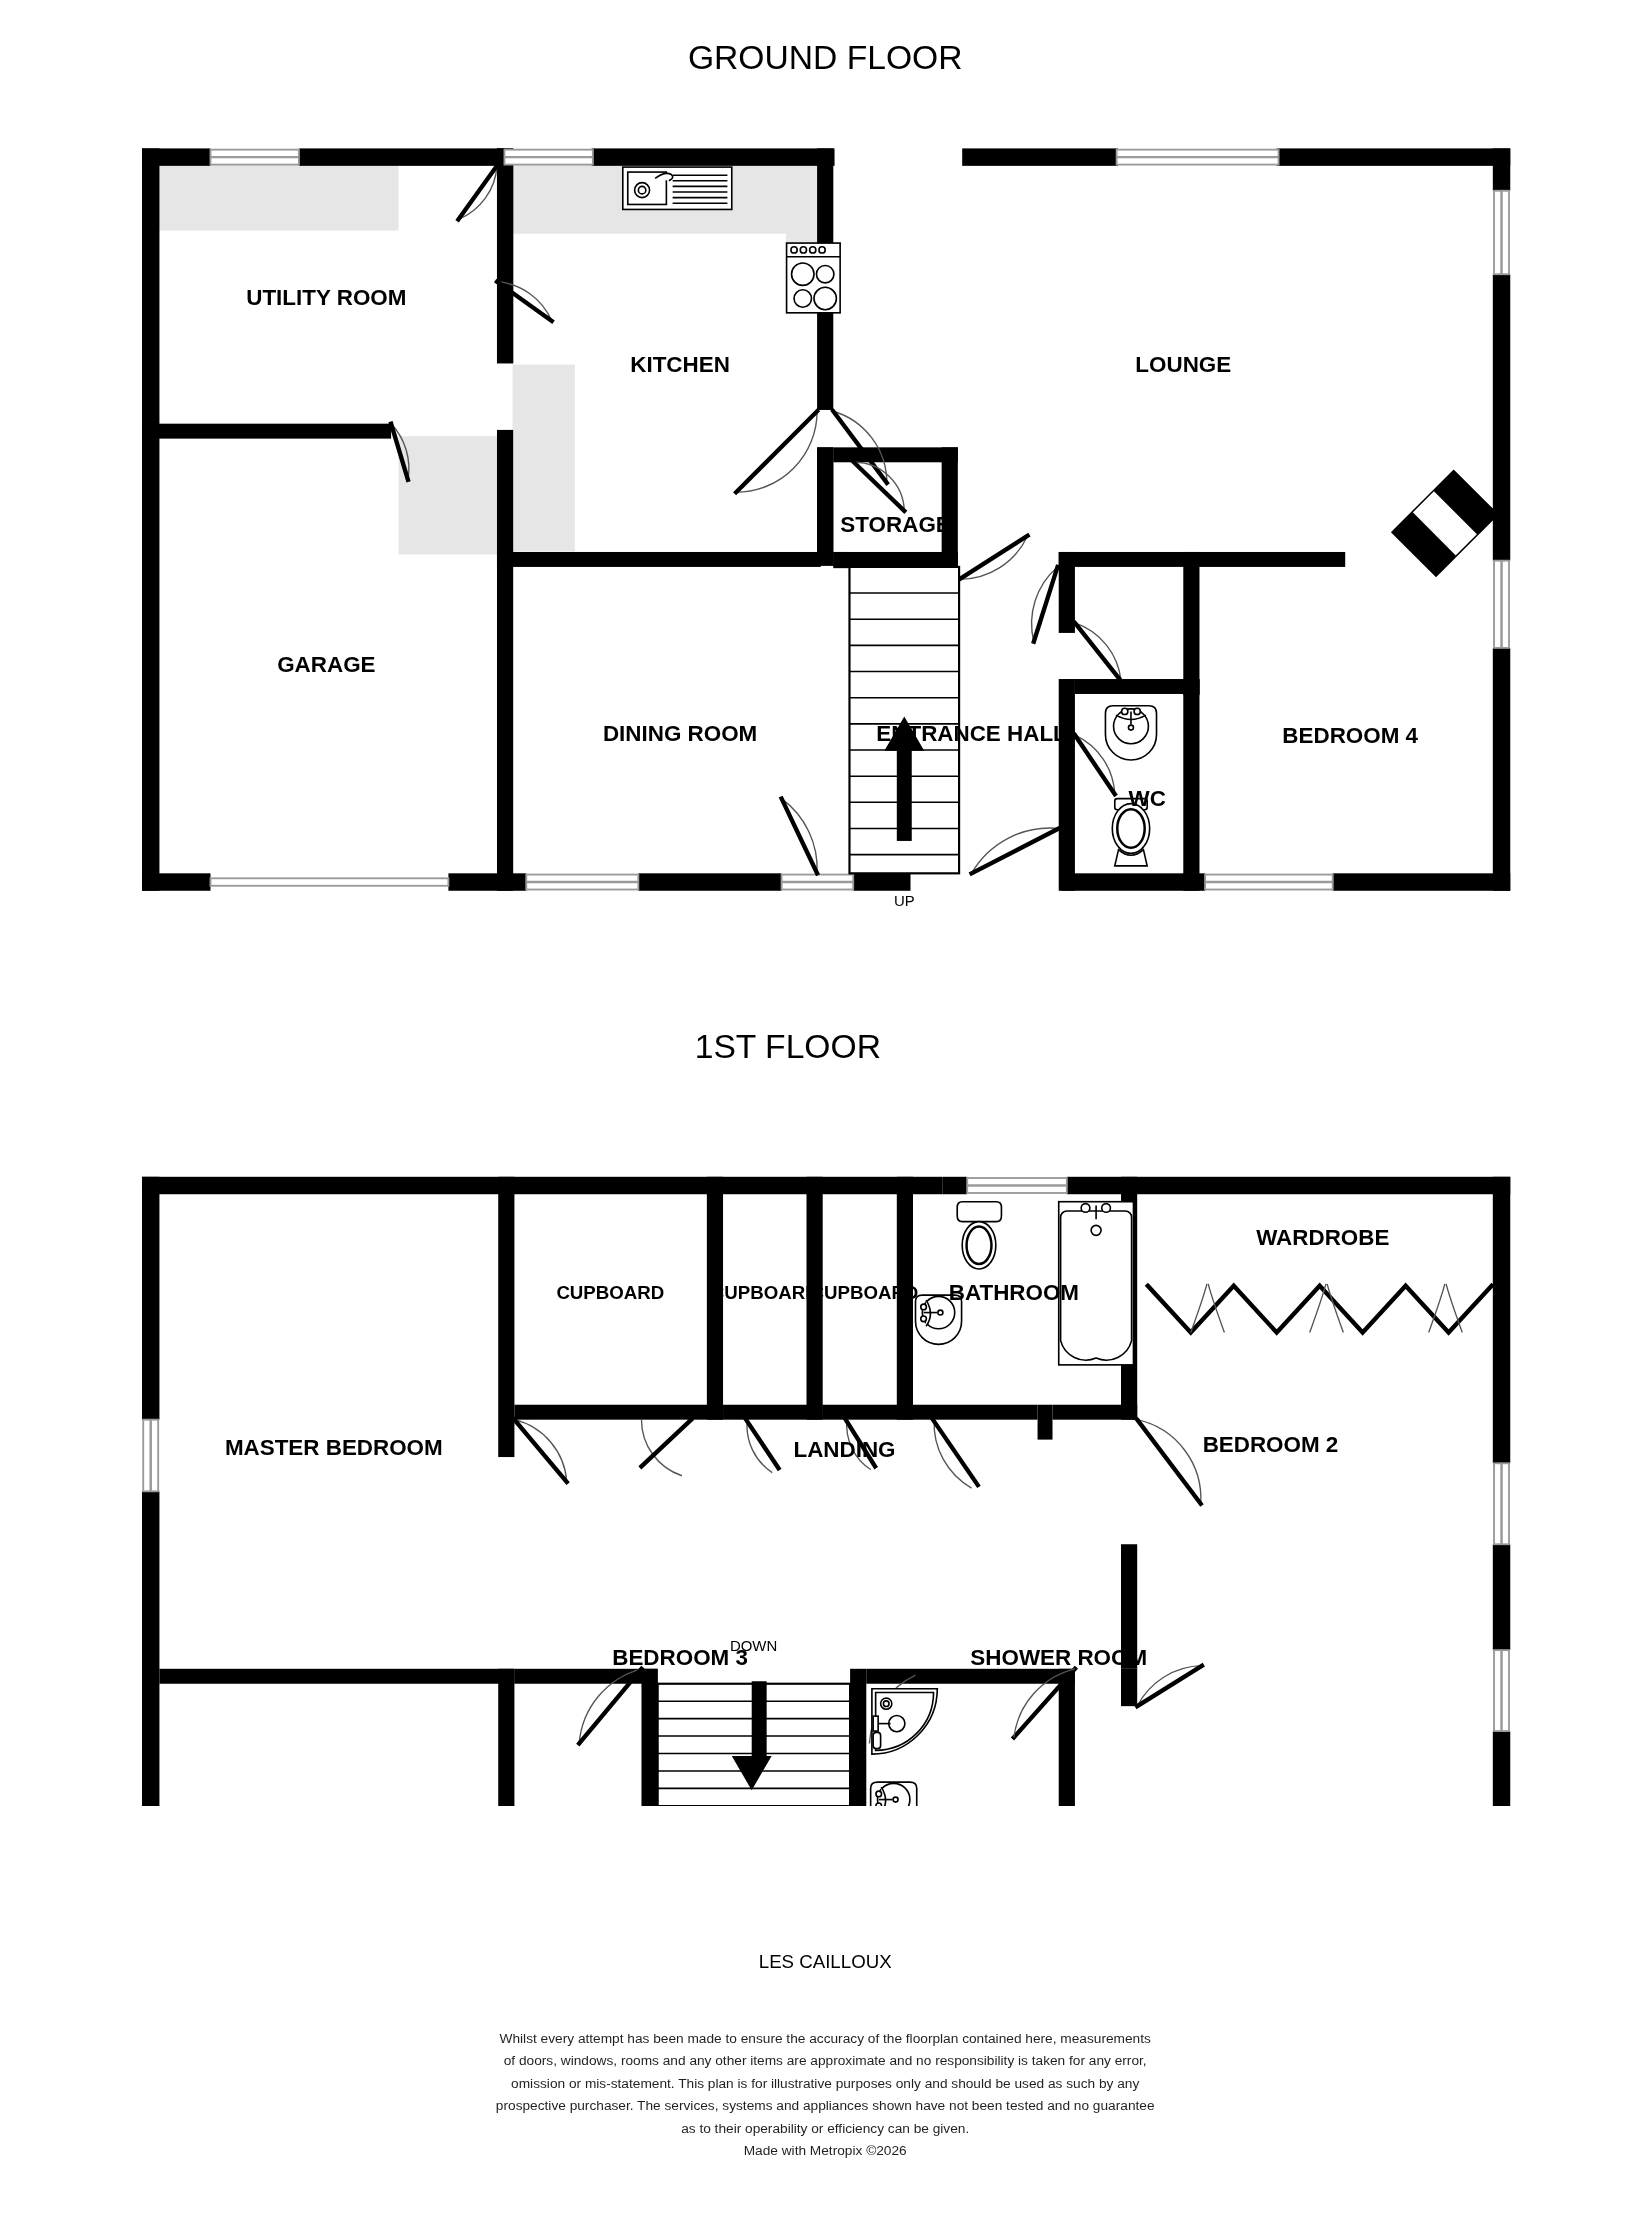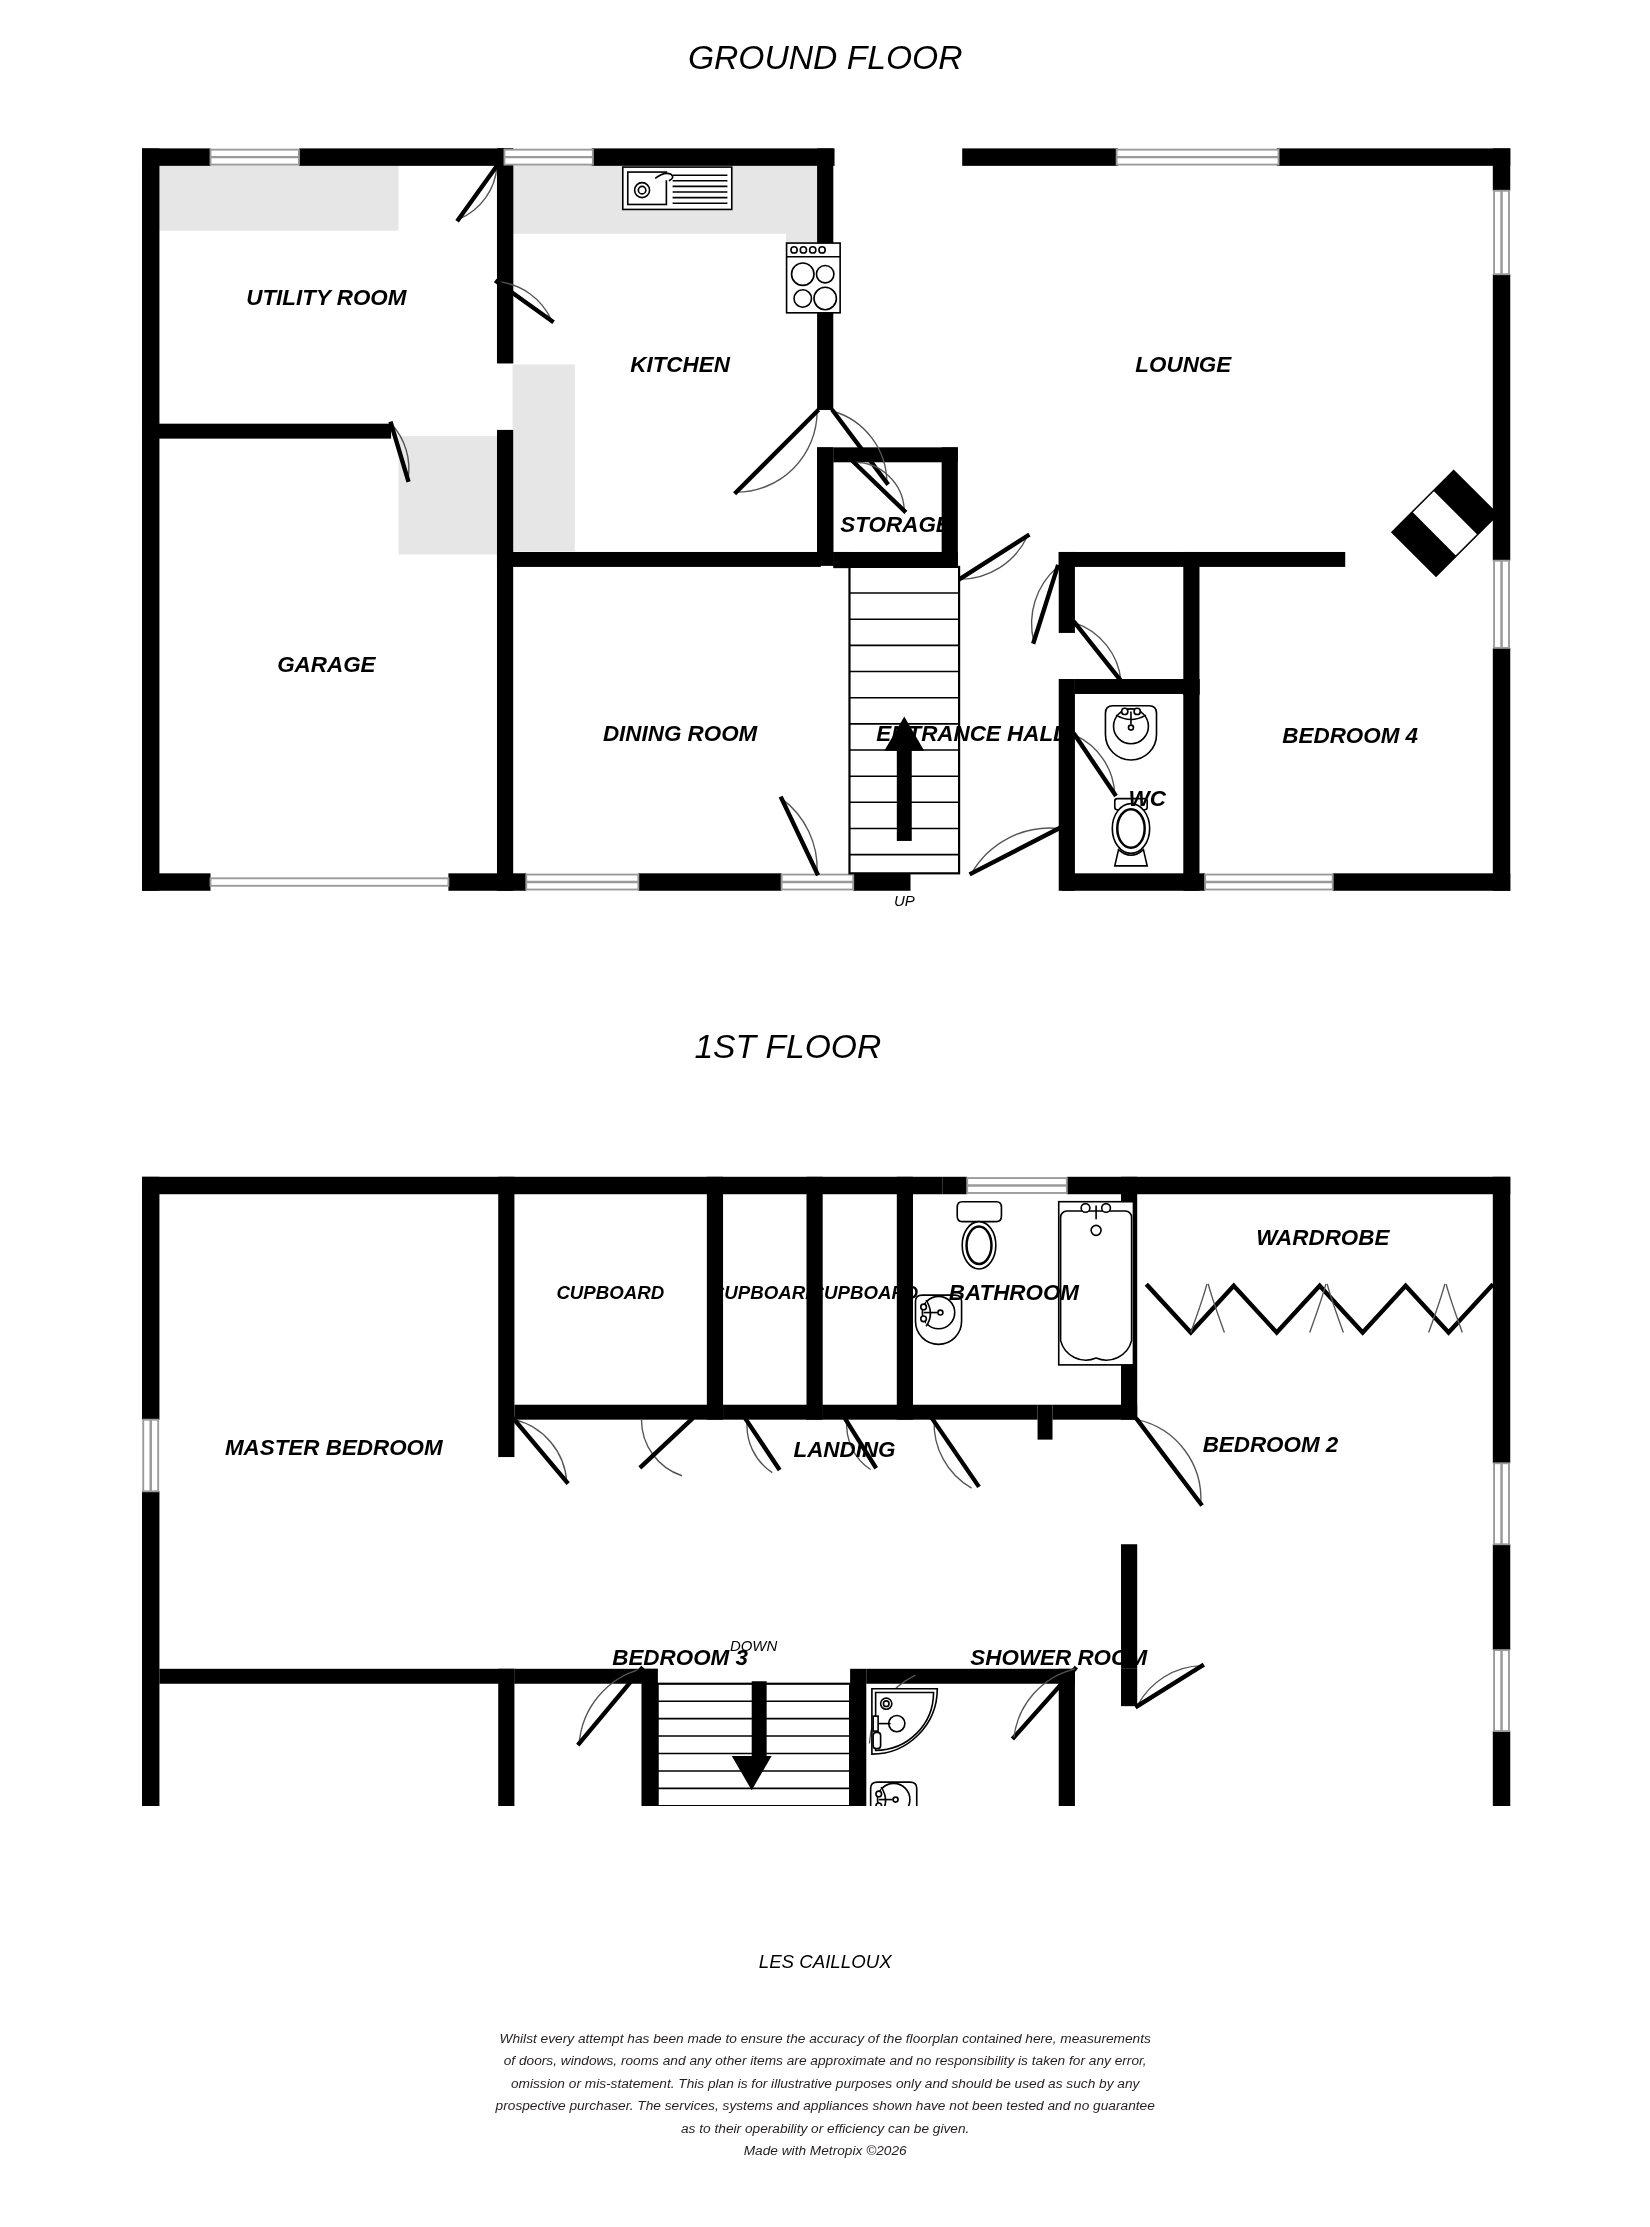--- a/index.html
+++ b/index.html
@@ -14,21 +14,20 @@
     font-family: "Liberation Sans", sans-serif;
     color: #000000;
     position: relative;
     overflow: hidden;
   }
   #plan-root {
     position: absolute;
     left: 0; top: 0;
     width: 1651px;
     height: 2227px;
-    font-style: italic;
   }
   svg.floor-svg {
     display: block;
   }
   .floor-title {
     font-family: "Liberation Sans", sans-serif;
     font-size: 54px;
     font-weight: 400;
     fill: #000;
     text-anchor: middle;

